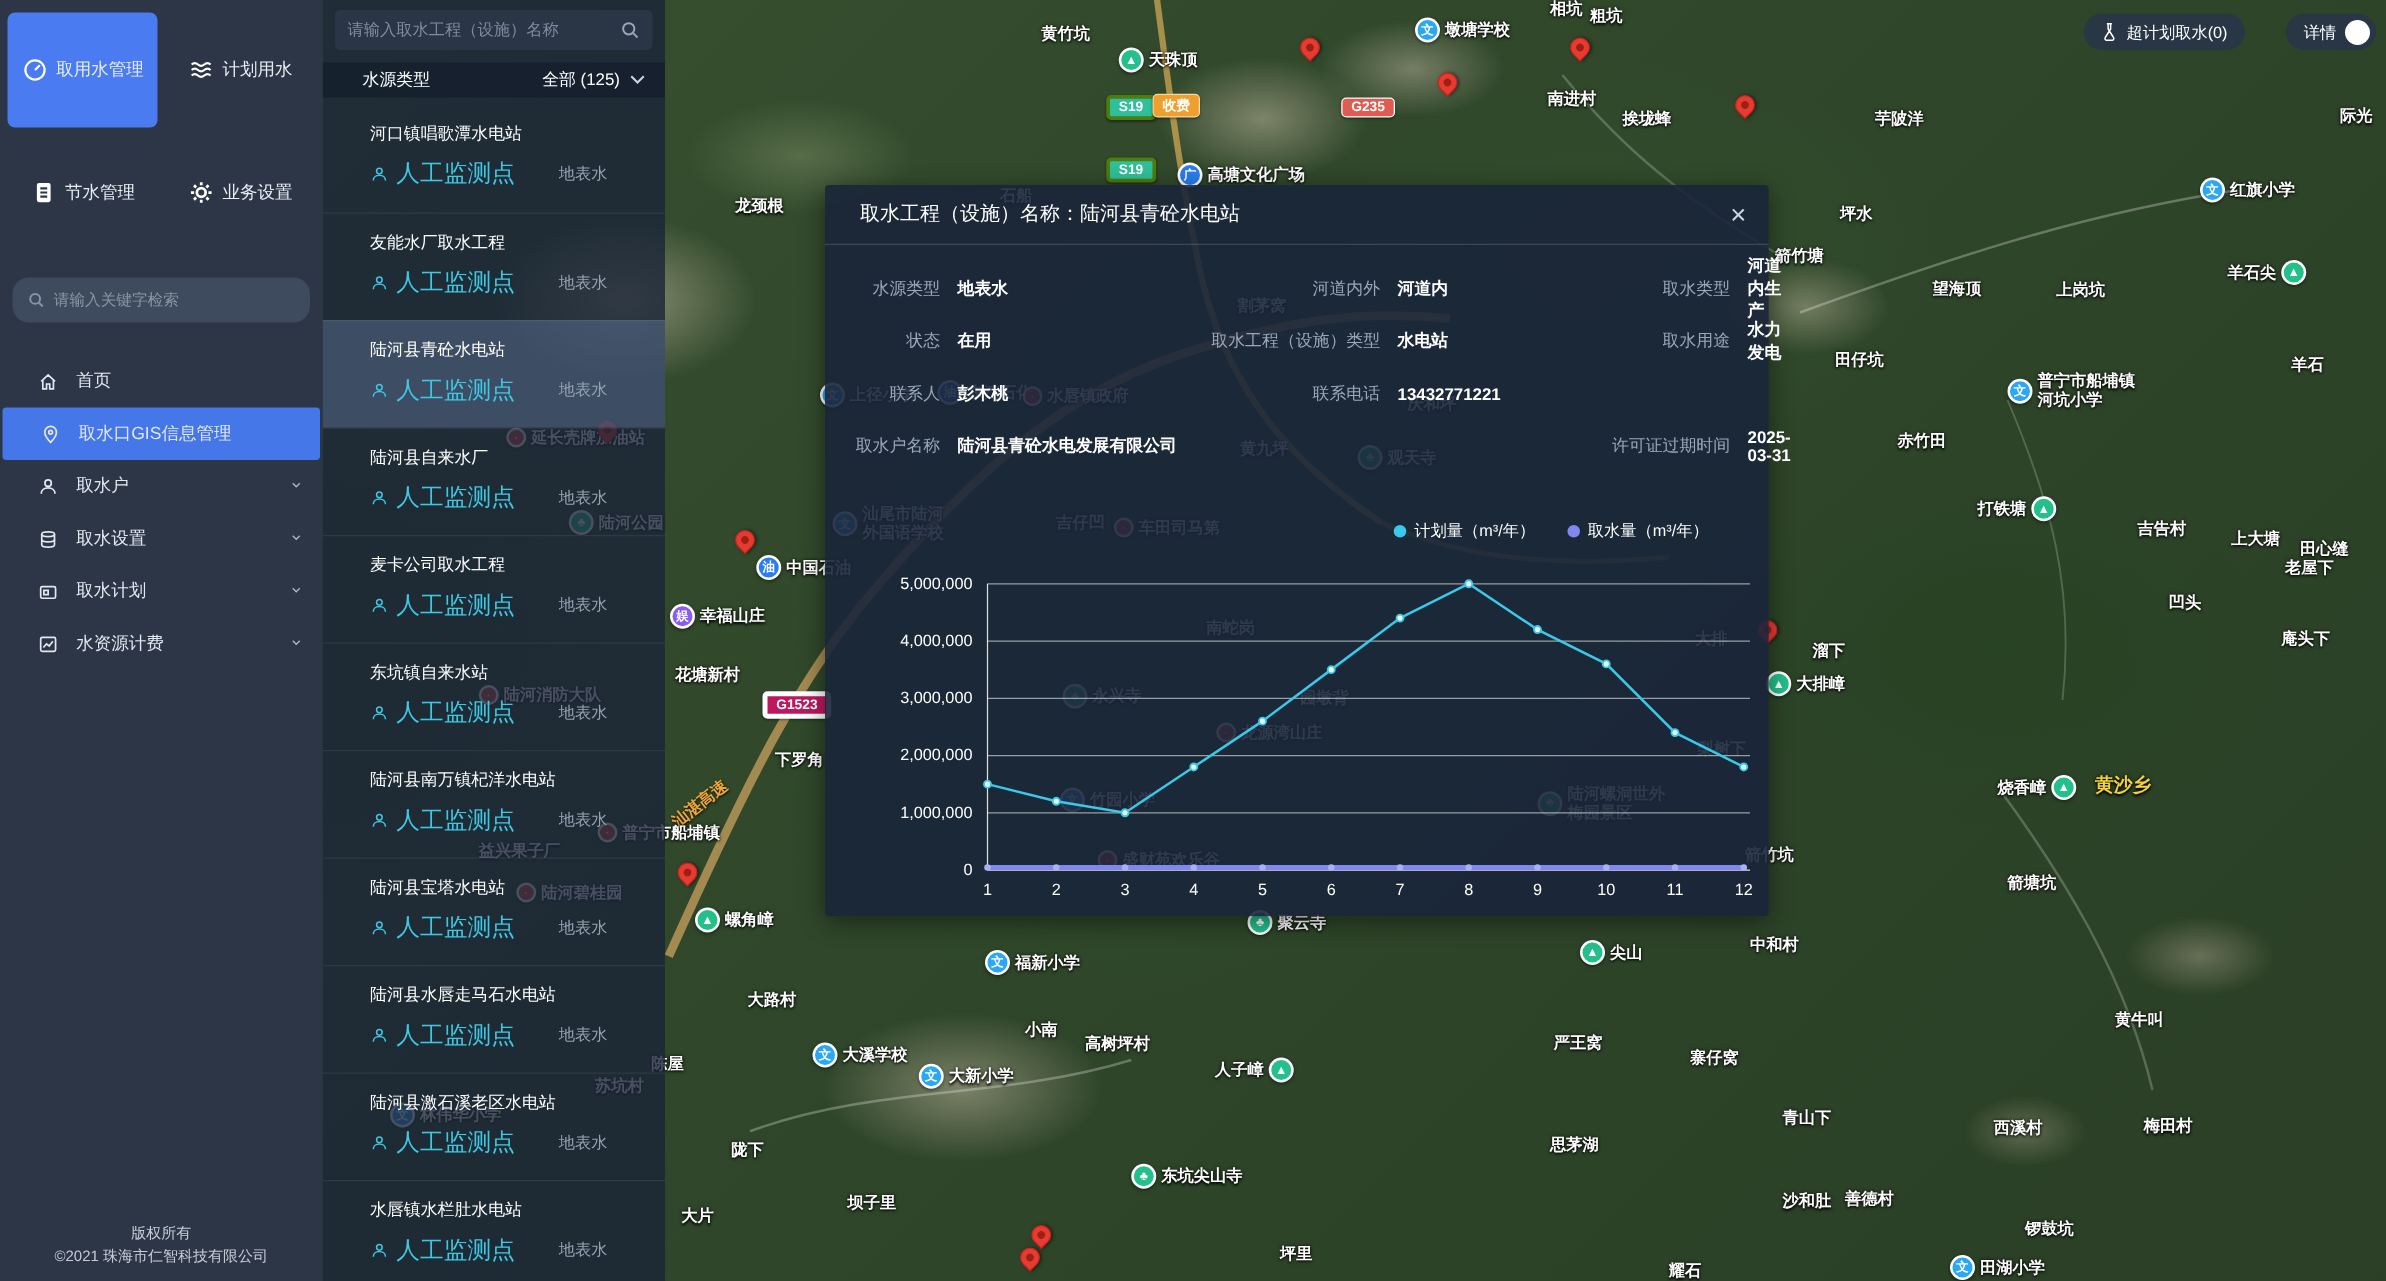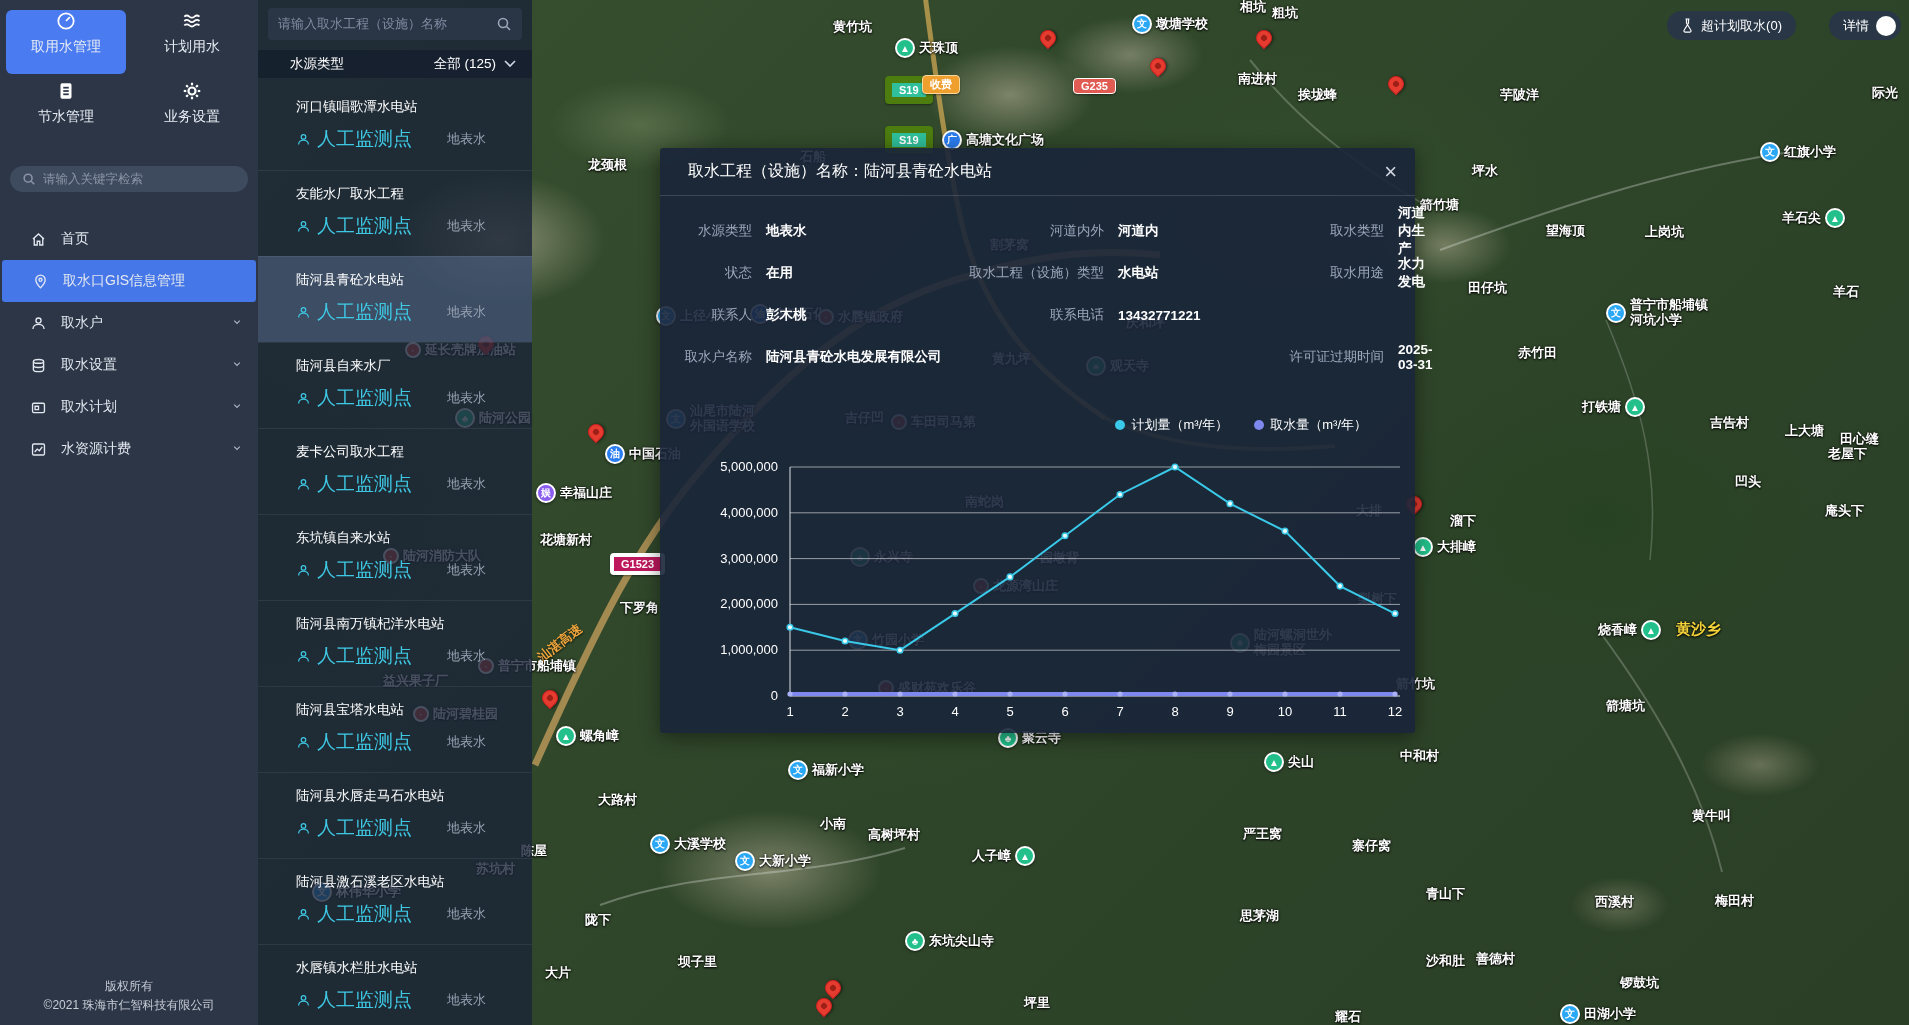--- a/index.html
+++ b/index.html
@@ -34,37 +34,37 @@
   .micon { width:20px; height:20px; border-radius:50%; border:2px solid #fff; color:#fff; font-size:10px; font-weight:bold;
            display:flex; align-items:center; justify-content:center; box-shadow:0 1px 3px rgba(0,0,0,.5); flex:0 0 auto; }
   .micon.school   { background:#2aa7f5; }
   .micon.mountain { background:#23c08b; }
   .micon.temple   { background:#23c08b; }
   .micon.gas      { background:#2a7df0; }
   .micon.fun      { background:#8a5cf0; }
   .micon.building { background:#2a7df0; }
   .micon.poi      { background:#d4453a; width:16px; height:16px; font-size:8px; }
   .badge { padding:1px 7px; border-radius:4px; color:#fff; font-size:11px; font-weight:bold; box-shadow:0 1px 2px rgba(0,0,0,.4); }
-  .badge.s    { background:#2fbf9a; border:7px solid #4d7c0f; }
+  .badge.s    { background:#2fbf9a; border:3px solid #4d7c0f; }
   .badge.gred { background:#e05c52; border:1px solid #fff; }
   .badge.gteal{ background:#be185d; border:4px solid #ffffff; }
   .badge.toll { background:#ef9f2e; border:1px solid #f7d9a0; }
   .hwy { color:#f0a63c; font-weight:bold; font-size:13px; text-shadow:0 1px 2px rgba(0,0,0,.85); }
   .pin { position:absolute; width:16px; height:16px; background:#e63c30; border:1px solid #c22; border-radius:50% 50% 50% 0;
          transform:rotate(-45deg); box-shadow:1px 1px 3px rgba(0,0,0,.5); }
   .pin::after { content:""; position:absolute; width:6px; height:6px; background:#9d1f16; border-radius:50%; top:4px; left:4px; }
 
   
   #sidebar { position:absolute; left:0; top:0; width:258px; height:1025px; background:#2c3647; z-index:10; }
   .tiles { display:grid; grid-template-columns:1fr 1fr; gap:6px; padding:10px 6px 0 6px; }
-  .tile { height:64px; border-radius:6px; display:flex; flex-direction:column; align-items:center; gap:6px;
+  .tile { height:92px; border-radius:6px; display:flex; flex-direction:row; align-items:center; justify-content:center; gap:6px;
           color:#e8edf5; font-size:14px; cursor:pointer; }
   .tile.active { background:#4a7bf0; }
   .tile svg { display:block; }
-  .sb-search { margin:22px 10px 0 10px; height:26px; background:#3e4a5e; border-radius:13px; display:flex; align-items:center;
+  .sb-search { margin:22px 10px 0 10px; height:36px; background:#3e4a5e; border-radius:13px; display:flex; align-items:center;
                gap:7px; padding:0 12px; color:#8a94a6; font-size:12.5px; }
   .menu { margin-top:26px; }
   .mitem { height:42px; display:flex; align-items:center; padding:0 14px 0 30px; color:#e3e8f0; font-size:14px; gap:14px; cursor:pointer; }
   .mitem.active { background:#4577e8; border-radius:3px; margin:0 2px; }
   .mitem .chev { margin-left:auto; }
   #sb-footer { position:absolute; bottom:10px; left:0; width:100%; text-align:center; color:#c7ccd6; font-size:12px; line-height:1.6; }
 
   
   #panel { position:absolute; left:258px; top:0; width:274px; height:1025px; background:rgba(26,36,56,.8); z-index:5; }
   .p-search { position:absolute; left:10px; right:10px; top:8px; height:32px; background:rgba(43,54,72,.92); border-radius:4px;

